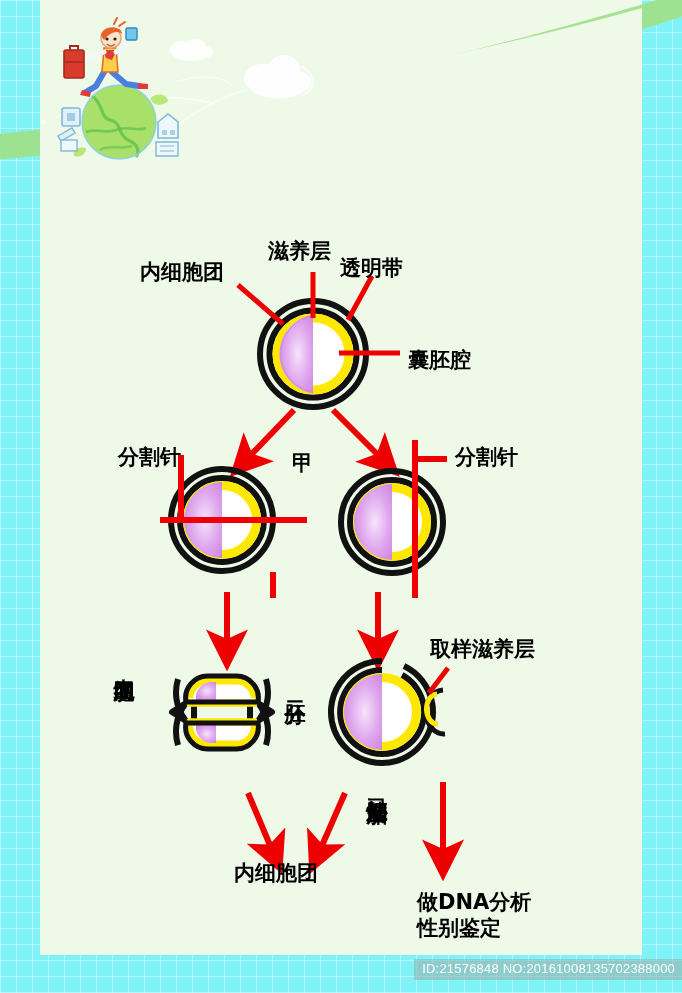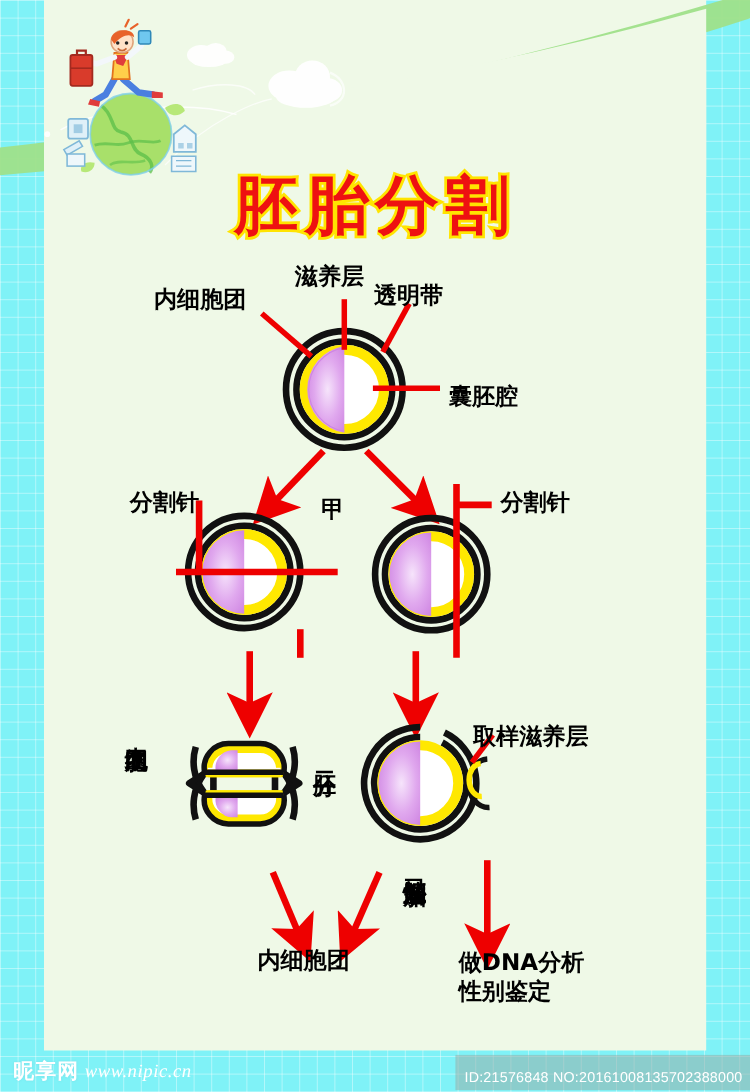--- a/index.html
+++ b/index.html
@@ -59,21 +59,21 @@
     white-space: nowrap;
     font-family: "DejaVu Sans", "Liberation Sans", sans-serif;
   }
   .lbl.vert {
     white-space: normal;
     writing-mode: vertical-rl;
     text-orientation: upright;
     letter-spacing: 1px;
     line-height: 1.0;
   }
-  .lbl.two-line { white-space: pre; line-height: 1.25; }
+  .lbl.two-line { white-space: pre; line-height: 1.25; margin-top: 27px; }
 
   
   .layer {
     position: absolute; left: 0; top: 0;
     width: 682px; height: 993px;
     pointer-events: none;
   }
 
   
   .footer {
@@ -93,21 +93,21 @@
   .wm-url {
     font-size: 17px; color: #ffffff; font-style: italic;
     font-family: "Liberation Serif", serif;
     letter-spacing: .5px;
   }
   .wm-id {
     position: absolute; right: 0px; top: 4px;
     background: rgba(150,175,170,0.55);
     color: #ffffff;
     font-size: 13px;
-    padding: 13px 7px 4px 8px;
+    padding: 2px 7px 4px 8px;
     font-family: "Liberation Sans", sans-serif;
     letter-spacing: .2px;
   }
 </style>
 </head>
 <body>
 
 <div id="poster">
 
   <div class="grid-overlay"></div>
@@ -183,21 +183,20 @@
 
       <circle cx="111" cy="38" r="10" fill="#ffe2c8" stroke="#e0a27a" stroke-width="1.4"></circle>
       <path d="M 101 36 C 101 26 122 24 122 34 C 118 30 110 32 104 40 Z" fill="#e8622a"></path>
       <path d="M 114 24 l 3 -6 M 119 26 l 6 -4" stroke="#e8622a" stroke-width="2" stroke-linecap="round"></path>
       <circle cx="107" cy="39" r="1.6" fill="#222"></circle>
       <circle cx="115" cy="39" r="1.6" fill="#222"></circle>
       <path d="M 107 44 q 4 4 8 0" stroke="#c86a3a" stroke-width="1.6" fill="none"></path>
     </g>
   </svg>
 
-  <div class="title">胚胎分割</div>
 
   <svg class="layer" viewBox="0 0 682 993">
     <defs>
       <radialGradient id="icmGrad" cx="55%" cy="50%" r="65%">
         <stop offset="0%" stop-color="#f6e4fb"></stop>
         <stop offset="55%" stop-color="#e0a8ee"></stop>
         <stop offset="100%" stop-color="#cf86e2"></stop>
       </radialGradient>
       <marker id="arrowHead" markerWidth="7" markerHeight="7" refX="2.6" refY="3.5" orient="auto">
         <path d="M 0 0 L 7 3.5 L 0 7 L 1.6 3.5 Z" fill="#ee0000"></path>
@@ -299,30 +298,26 @@
   <div class="lbl" style="left:118px; top:446px;">分割针</div>
 
   <div class="lbl" style="left:292px; top:452px;">甲</div>
 
   <div class="lbl" style="left:455px; top:446px;">分割针</div>
 
   <div class="lbl vert" style="left:113px; top:662px; height:130px;">内细胞团</div>
 
   <div class="lbl vert" style="left:284px; top:686px; height:105px;">二分胚</div>
 
-  <div class="lbl" style="left:430px; top:658px;">取样滋养层</div>
+  <div class="lbl" style="left:430px; top:638px;">取样滋养层</div>
 
   <div class="lbl vert" style="left:366px; top:782px; height:165px;">已知性别胚胎</div>
 
   <div class="lbl" style="left:234px; top:862px;">内细胞团</div>
 
   <div class="lbl two-line" style="left:417px; top:862px;">做DNA分析
 性别鉴定</div>
 
   <div class="footer">
-    <div class="wm-logo">
-      <span class="wm-cn">昵享网</span>
-      <span class="wm-url">www.nipic.cn</span>
-    </div>
     <div class="wm-id">ID:21576848 NO:20161008135702388000</div>
   </div>
 
 </div>
 
 </body></html>

